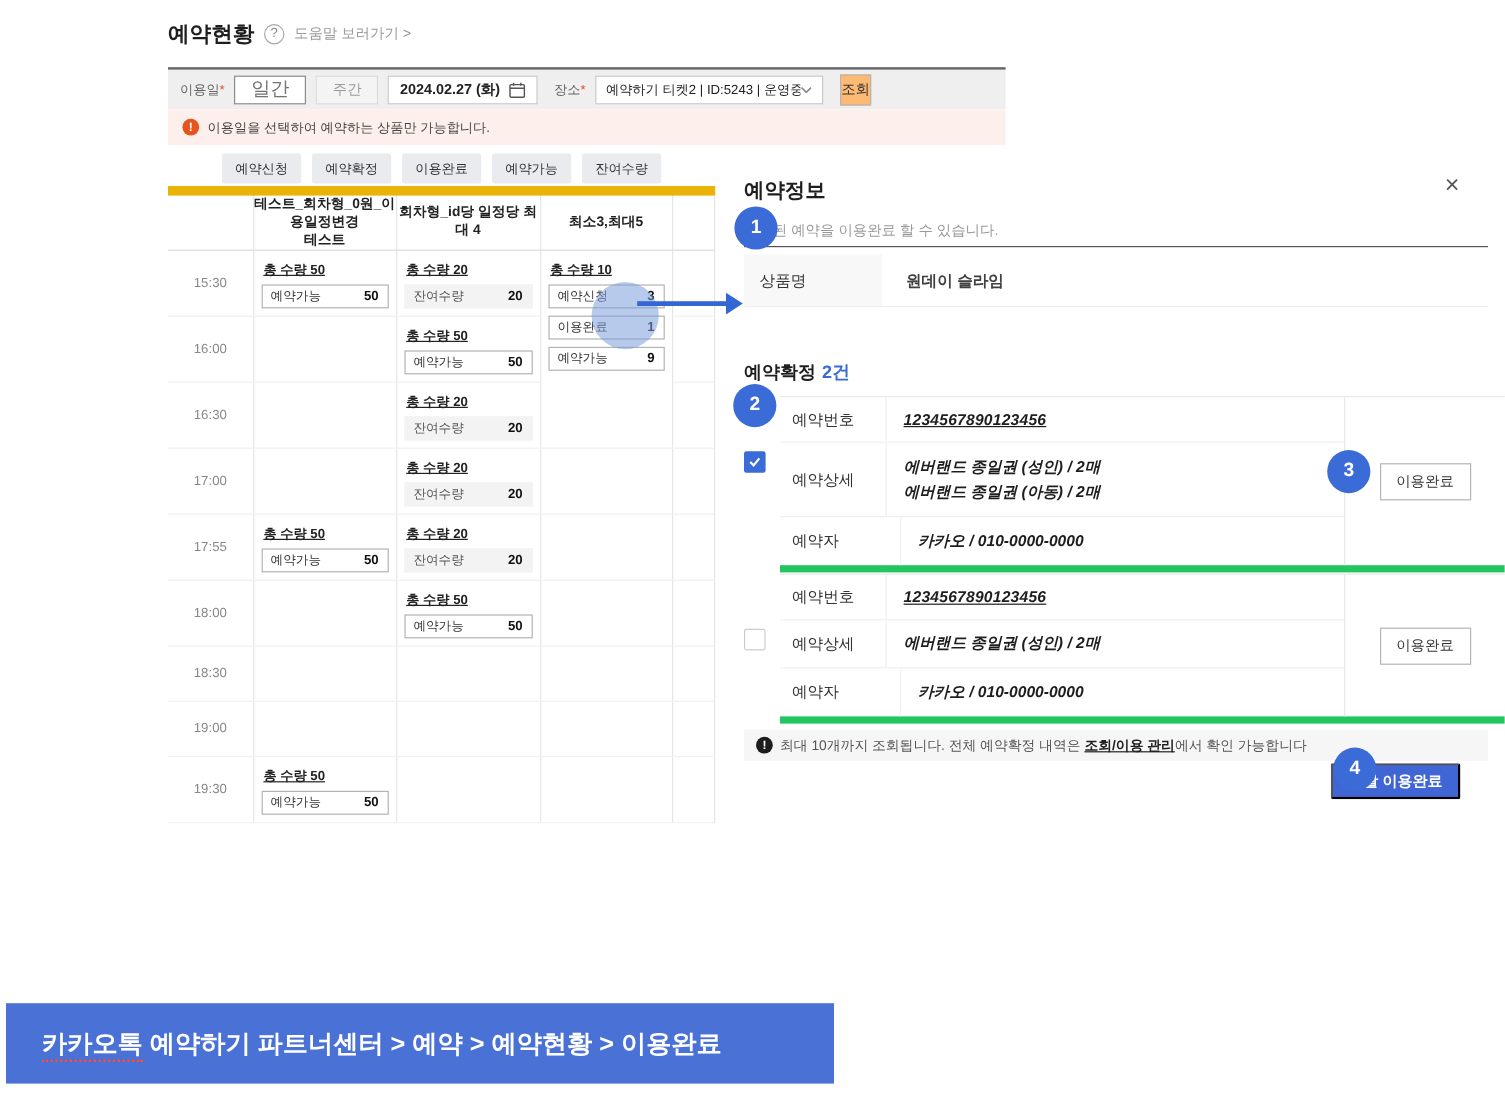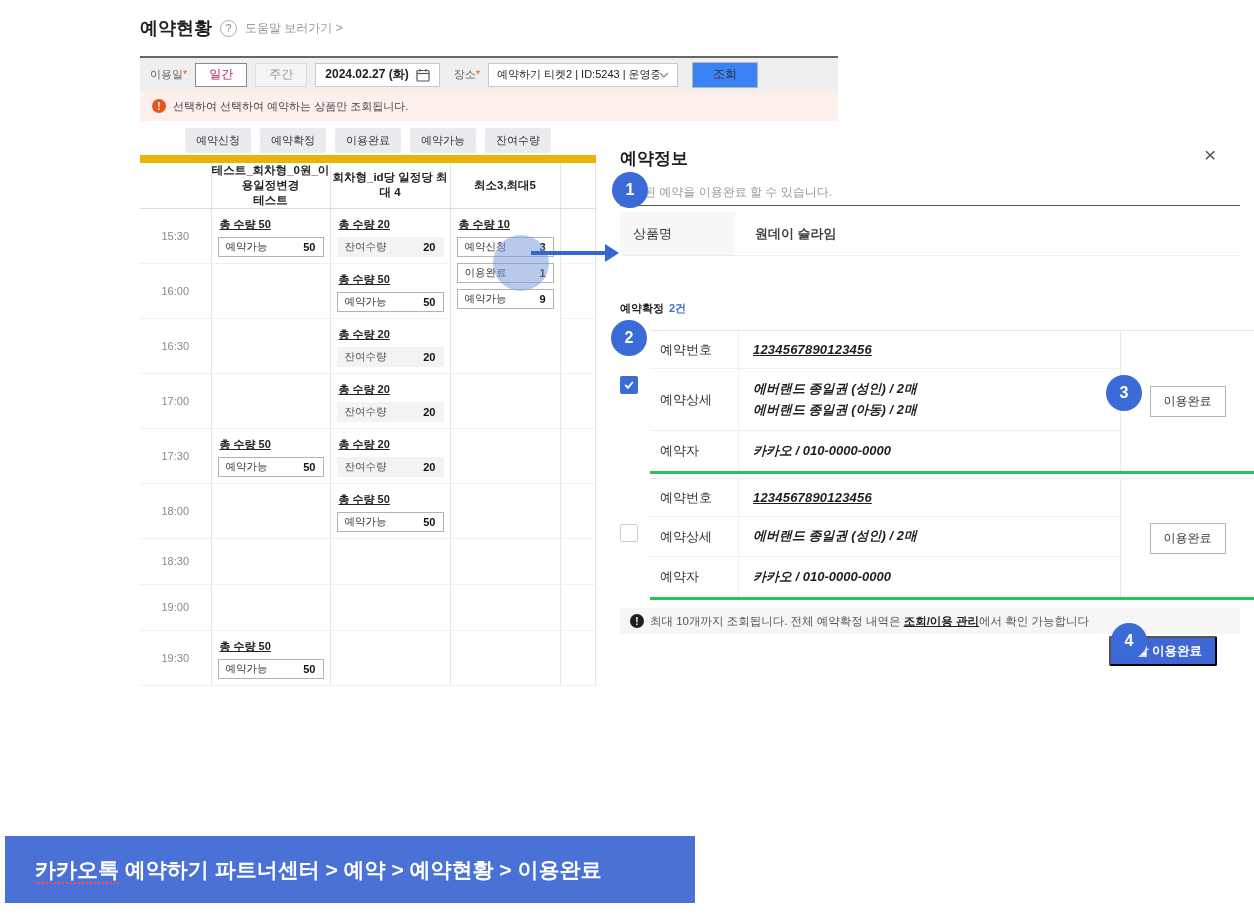--- a/index.html
+++ b/index.html
@@ -11,27 +11,27 @@
   .page-title { font-size:18px; font-weight:bold; color:#1e1e1e; }
   .help-circle { width:17px; height:17px; border:1px solid #aaa; border-radius:50%; color:#888;
                  font-size:11px; display:flex; align-items:center; justify-content:center; }
   .help-link { font-size:12px; color:#999; }
 
   
   .filter-bar { position:absolute; left:140px; top:56px; width:698px; height:35px; background:#efefef;
                 border-top:2px solid #666; display:flex; align-items:center; gap:8px; padding:0 10px; }
   .f-label { font-size:11px; color:#666; white-space:nowrap; }
   .req { color:#e8541e; }
-  .btn-day { height:24px; padding:0 13px; font-size:12px; background:#fff; border:1px solid #8a8a8a; color:#be185d; display:flex; align-items:center; }
+  .btn-day { height:24px; padding:0 13px; font-size:16px; background:#fff; border:1px solid #8a8a8a; color:#737373; display:flex; align-items:center; }
   .btn-week { height:24px; padding:0 13px; font-size:12px; background:#f4f4f4; border:1px solid #dcdcdc; color:#9a9a9a; display:flex; align-items:center; }
   .date-box { height:24px; background:#fff; border:1px solid #c9c9c9; display:flex; align-items:center; gap:7px;
               padding:0 9px; font-size:12px; font-weight:bold; color:#222; }
   .place-select { height:24px; width:190px; background:#fff; border:1px solid #c9c9c9; display:flex; align-items:center;
                   justify-content:space-between; padding:0 8px; font-size:11px; color:#222; }
-  .btn-search { height:26px; padding:0 20px; font-size:12px; background:#3b82f6; border:1px solid #b5b5b5; color:#333; display:flex; align-items:center; margin-left:6px; }
+  .btn-search { height:26px; padding:0 0; font-size:12px; background:#fdba74; border:1px solid #b5b5b5; color:#333; display:flex; align-items:center; margin-left:6px; }
 
   
   .pink-notice { position:absolute; left:140px; top:91px; width:698px; height:30px; background:#fdf0ec;
                  display:flex; align-items:center; gap:7px; padding:0 12px; }
   .alert-dot { width:14px; height:14px; border-radius:50%; background:#e8541e; color:#fff; font-size:10px; font-weight:bold;
                display:flex; align-items:center; justify-content:center; flex:none; }
   .pink-notice span.txt { font-size:11px; color:#444; }
 
   
   .legend { position:absolute; left:185px; top:128px; display:flex; gap:9px; }
@@ -55,34 +55,34 @@
 
   
   .panel-close { position:absolute; left:1204px; top:144px; font-size:21px; color:#555; line-height:1; cursor:default; }
   .panel-title { position:absolute; left:620px; top:147px; font-size:17px; font-weight:bold; color:#1e1e1e; }
   .panel-sub { position:absolute; left:620px; top:184px; font-size:12px; color:#999; }
   .panel-divider { position:absolute; left:620px; top:205px; width:620px; border-top:1px solid #555; }
   .info-table { position:absolute; left:620px; top:212px; width:620px; }
   .info-row { display:flex; height:44px; border-bottom:1px solid #efefef; }
   .info-label { width:115px; background:#f8f8f8; display:flex; align-items:center; padding-left:13px; font-size:13px; color:#333; }
   .info-value { flex:1; display:flex; align-items:center; padding-left:20px; font-size:13px; font-weight:bold; color:#404040; }
-  .confirmed-heading { position:absolute; left:620px; top:301px; font-size:11px; font-weight:bold; color:#1e1e1e; }
+  .confirmed-heading { position:absolute; left:620px; top:301px; font-size:15px; font-weight:bold; color:#1e1e1e; }
   .confirmed-heading .cnt { color:#3c6ad5; margin-left:5px; }
 
   .res-block { position:absolute; left:620px; width:634px; display:flex; }
   .res-block.b1 { top:330px; }
   .res-block.b2 { top:478px; }
   .chk-col { width:30px; flex:none; }
   .checkbox { width:18px; height:18px; border-radius:2px; margin-top:46px; display:flex; align-items:center; justify-content:center; }
   .checkbox.checked { background:#3b6bd6; }
   .checkbox.unchecked { background:#fff; border:1px solid #ccc; }
-  .res-table { flex:1; display:flex; border-top:1px solid #e8e8e8; border-bottom:3px solid #22c55e;justify-content:space-between; }
+  .res-table { flex:1; display:flex; border-top:1px solid #e8e8e8; border-bottom:6px solid #22c55e;justify-content:space-between; }
   .res-rows { flex:1; }
   .res-row { display:flex; border-bottom:1px solid #efefef; }
-  .res-row:last-child { border-bottom:none; }
+  .res-row:last-child { border-bottom:none;gap:12px; }
   .res-label { width:88px; flex:none; display:flex; align-items:center; padding-left:10px; font-size:13px; color:#333; }
   .res-value { flex:1; display:flex; flex-direction:column; justify-content:center; padding-left:14px;
                border-left:1px solid #f1f1f1; font-size:13px; color:#1e1e1e;font-style:italic; }
   .r-num { height:38px; } .r-detail2 { height:62px; } .r-detail1 { height:40px; } .r-booker { height:40px; }
   .res-number { font-weight:bold; text-decoration:underline; letter-spacing:0.2px; }
   .res-detail-line { font-weight:bold; line-height:1.55; }
   .res-booker { font-weight:bold; }
   .btn-col { width:134px; flex:none; border-left:1px solid #e8e8e8; display:flex; align-items:center; justify-content:center; }
   .btn-complete { background:#fff; border:1px solid #b5b5b5; font-size:12px; color:#333; padding:6px 13px; white-space:nowrap; }
 
@@ -148,21 +148,21 @@
           <polyline points="1,1 5,5 9,1" fill="none" stroke="#888" stroke-width="1.3"></polyline>
         </svg>
     </div>
     <button class="btn-search">조회</button>
   </div>
 
   <div class="pink-notice">
     <span class="alert-dot">
         <span>!</span>
       </span>
-    <span class="txt">선택하여 선택하여 예약하는 상품만 조회됩니다.</span>
+    <span class="txt">이용일을 선택하여 예약하는 상품만 가능합니다.</span>
   </div>
 
   <div class="legend">
     <span class="pill">예약신청</span>
     <span class="pill">예약확정</span>
     <span class="pill">이용완료</span>
     <span class="pill">예약가능</span>
     <span class="pill">잔여수량</span>
   </div>
 
@@ -249,21 +249,21 @@
         <div class="blk-title">총 수량 20</div>
         <div class="sbox gray">
               <span class="lb">잔여수량</span>
               <span class="v">20</span>
             </div>
       </td>
       <td></td>
       <td></td>
     </tr>
     <tr>
-      <td class="time">17:30</td>
+      <td class="time">17:55</td>
       <td>
         <div class="blk-title">총 수량 50</div>
         <div class="sbox white">
               <span class="lb">예약가능</span>
               <span class="v">50</span>
             </div>
       </td>
       <td>
         <div class="blk-title">총 수량 20</div>
         <div class="sbox gray">

